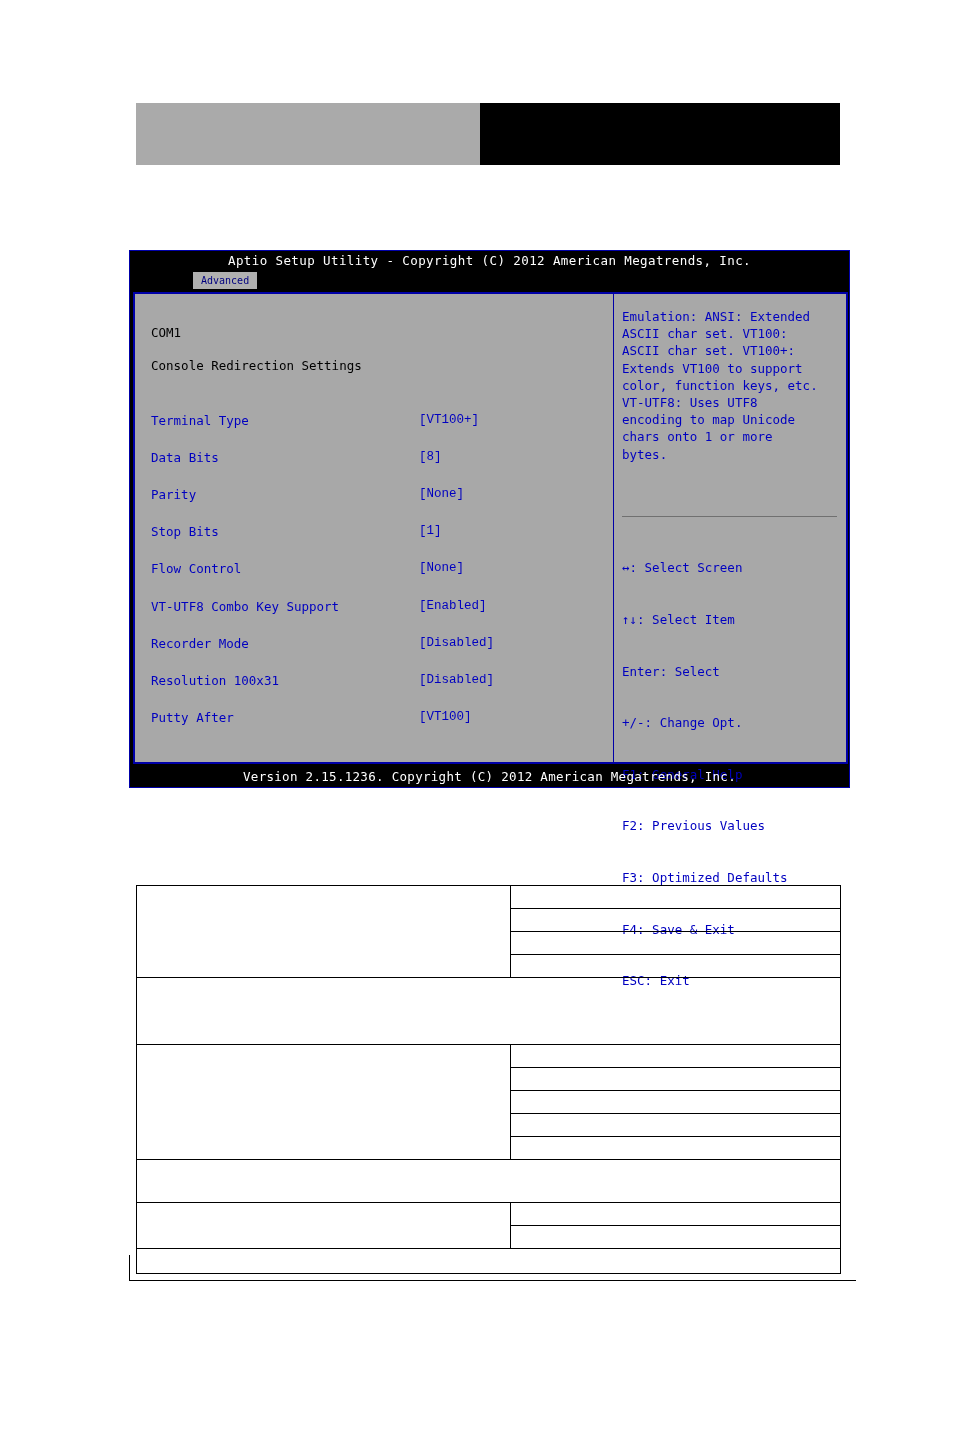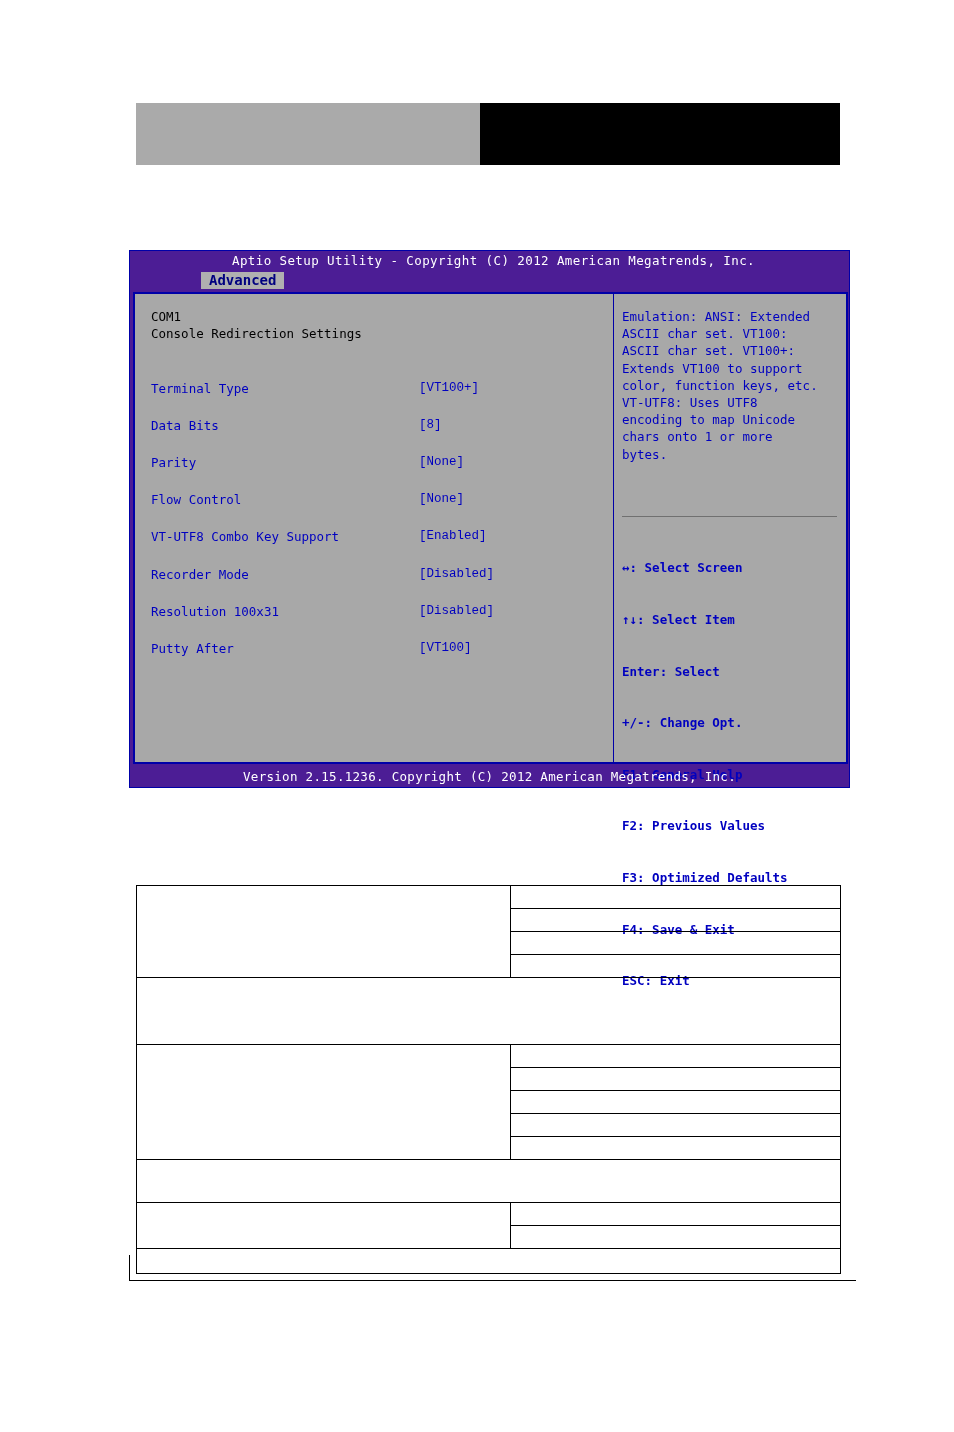--- a/index.html
+++ b/index.html
@@ -35,50 +35,48 @@
     background: #000000;
   }
 
   
   #bios {
     position: absolute;
     left: 129px;
     top: 250px;
     width: 721px;
     height: 538px;
-    background: #4c1d95;
+    background: #000000;
     font-family: "DejaVu Sans Mono", monospace;
     font-size: 12.5px;
     line-height: 17.2px;
     color: #ffffff;
     box-sizing: border-box;
     border: 1px solid #0000a8;
-    padding-left: 8px;
   }
   #bios-title {
     height: 20px;
     line-height: 20px;
     text-align: center;
     color: #ffffff;
     letter-spacing: 0.4px;
     font-size: 12.5px;
   }
   #bios-tabs {
     height: 18px;
     padding-left: 63px;
     display: flex;
     align-items: flex-end;
   }
   #bios-tab-advanced {
     background: #b0b0b0;
     color: #000080;
     padding: 1px 8px 1px 8px;
-    font-size: 14px;
+    font-size: 10px;
     line-height: 15px;
-    font-weight: bold;
   }
   #bios-body {
     position: absolute;
     left: 3px;
     top: 41px;
     width: 715px;
     height: 472px;
     background: #a8a8a8;
     border: 2px solid #0000a8;
     box-sizing: border-box;
@@ -94,20 +92,21 @@
   #bios-right {
     flex: 1;
     box-sizing: border-box;
     padding: 14px 10px 0 8px;
     position: relative;
   }
 
   .plain-line {
     color: #000000;
     white-space: pre;
+    margin-top: 16px;
   }
   .opt-row {
     display: flex;
     white-space: pre;
     margin-top: 20px;
   }
   .opt-label {
     width: 268px;
     color: #0000c0;
   }
@@ -129,21 +128,21 @@
     width: 215px;
     border-top: 1px solid #707070;
   }
   #keys {
     position: absolute;
     left: 8px;
     top: 231px;
     color: #0000c0;
     white-space: pre;
   }
-  .key-row { white-space: pre; font-weight: bold; }
+  .key-row { white-space: pre; }
 
   #bios-footer {
     position: absolute;
     left: 0;
     bottom: 0;
     width: 100%;
     height: 20px;
     line-height: 20px;
     text-align: center;
     color: #ffffff;
@@ -207,20 +206,24 @@
         <span class="opt-label">Terminal Type</span>
         <span class="opt-value">[VT100+]</span>
       </div>
       <div class="opt-row">
         <span class="opt-label">Data Bits</span>
         <span class="opt-value">[8]</span>
       </div>
       <div class="opt-row">
         <span class="opt-label">Parity</span>
         <span class="opt-value">[None]</span>
+      </div>
+      <div class="opt-row">
+        <span class="opt-label">Stop Bits</span>
+        <span class="opt-value">[1]</span>
       </div>
       <div class="opt-row">
         <span class="opt-label">Flow Control</span>
         <span class="opt-value">[None]</span>
       </div>
       <div class="opt-row">
         <span class="opt-label">VT-UTF8 Combo Key Support</span>
         <span class="opt-value">[Enabled]</span>
       </div>
       <div class="opt-row">

